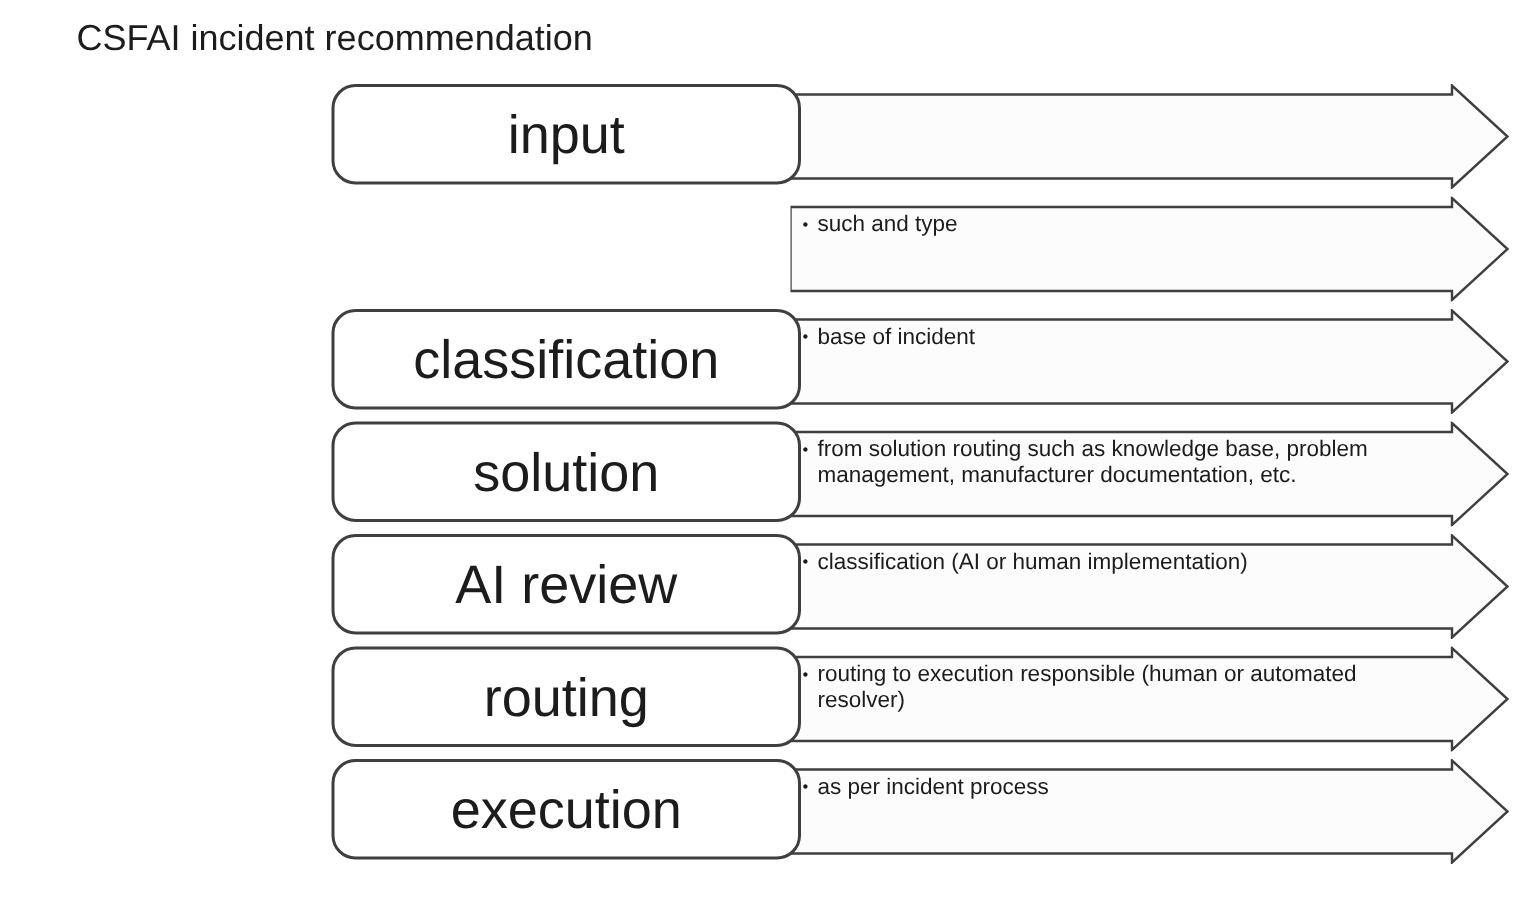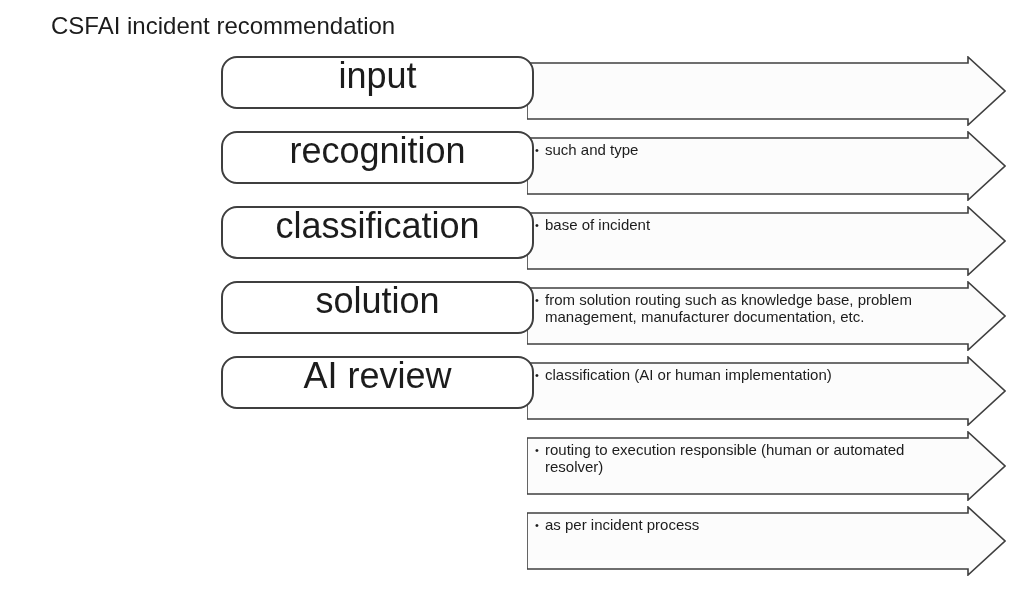--- a/index.html
+++ b/index.html
@@ -17,26 +17,26 @@
   }
   .row{position:absolute;left:0;width:1024px;height:70px;}
   .arrow{position:absolute;left:486px;top:0;width:479px;height:70px;display:block;}
   .arrow-poly{
     fill:var(--arrow-fill,#fcfcfc);
     stroke:var(--stroke,#3f3f3f);
     stroke-width:1.6;
     stroke-linejoin:miter;
   }
   .box{
-    position:absolute;left:180px;top:0;width:313px;height:53px;
+    position:absolute;left:180px;top:0;width:313px;height:67px;
     box-sizing:border-box;
     background:var(--box-fill,#ffffff);
     border:2px solid var(--stroke,#3f3f3f);
     border-radius:16px;
-    display:flex;align-items:flex-start;justify-content:center;
+    display:flex;align-items:center;justify-content:center;
   }
   .label{
     font-size:36px;line-height:1;font-weight:400;
     color:var(--text,#1c1c1c);white-space:nowrap;
   }
   .bullet{
     position:absolute;left:492px;top:10px;width:428px;
     padding-left:12px;box-sizing:border-box;
     font-size:15px;line-height:17px;color:var(--text,#1c1c1c);
   }
@@ -63,23 +63,20 @@
     </div>
   </div>
 
   <div class="row" style="top: 131px;">
     <svg class="arrow" viewBox="0 0 479 70" preserveAspectRatio="none" aria-hidden="true">
       <polygon class="arrow-poly" points="0,7 441,7 441,1 478,35 441,69 441,63 0,63"></polygon>
     </svg>
     <div class="bullet">
       <span class="marker">•</span>
       <span class="btext">such and type</span>
-    </div>
-    <div class="box">
-      <span class="label">recognition</span>
     </div>
   </div>
 
   <div class="row" style="top: 206px;">
     <svg class="arrow" viewBox="0 0 479 70" preserveAspectRatio="none" aria-hidden="true">
       <polygon class="arrow-poly" points="0,7 441,7 441,1 478,35 441,69 441,63 0,63"></polygon>
     </svg>
     <div class="bullet">
       <span class="marker">•</span>
       <span class="btext">base of incident</span>
@@ -116,25 +113,31 @@
   </div>
 
   <div class="row" style="top: 431px;">
     <svg class="arrow" viewBox="0 0 479 70" preserveAspectRatio="none" aria-hidden="true">
       <polygon class="arrow-poly" points="0,7 441,7 441,1 478,35 441,69 441,63 0,63"></polygon>
     </svg>
     <div class="bullet">
       <span class="marker">•</span>
       <span class="btext">routing to execution responsible (human or automated resolver)</span>
     </div>
+    <div class="box">
+      <span class="label">routing</span>
+    </div>
   </div>
 
   <div class="row" style="top: 506px;">
     <svg class="arrow" viewBox="0 0 479 70" preserveAspectRatio="none" aria-hidden="true">
       <polygon class="arrow-poly" points="0,7 441,7 441,1 478,35 441,69 441,63 0,63"></polygon>
     </svg>
     <div class="bullet">
       <span class="marker">•</span>
       <span class="btext">as per incident process</span>
     </div>
+    <div class="box">
+      <span class="label">execution</span>
+    </div>
   </div>
 </div>
 </div>
 
 </body></html>

